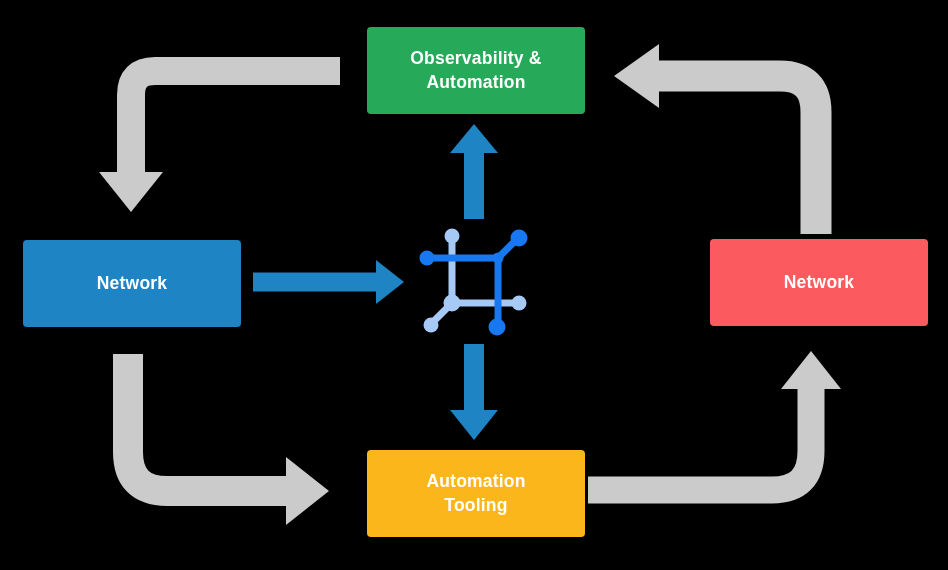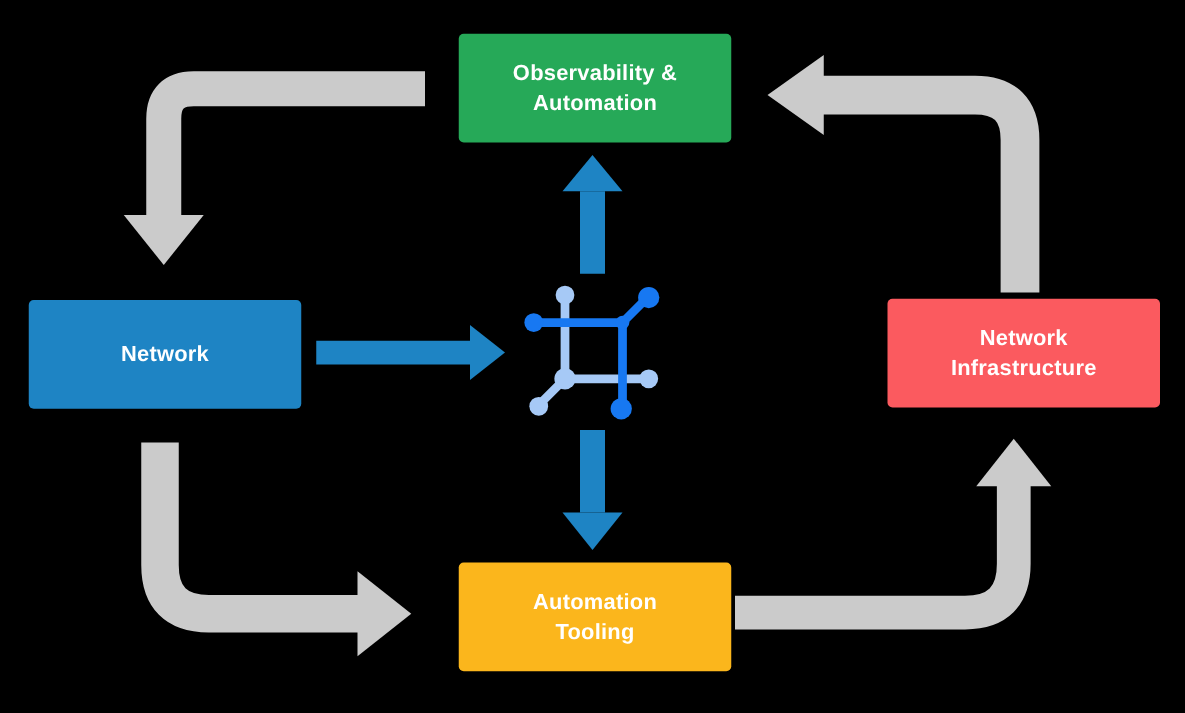--- a/index.html
+++ b/index.html
@@ -111,21 +111,20 @@
     <span>Observability &amp;</span>
     <span>Automation</span>
   </div>
 
   <div class="node" id="node-operations" style="background-color: rgb(30, 132, 196);">
     <span>Network</span>
   </div>
 
   <div class="node" id="node-infrastructure" style="background-color: rgb(251, 90, 95);">
     <span>Network</span>
-    <span>Infrastructure</span>
   </div>
 
   <div class="node" id="node-tooling" style="background-color: rgb(251, 182, 28);">
     <span>Automation</span>
     <span>Tooling</span>
   </div>
 
 </div>
 
 </body></html>

